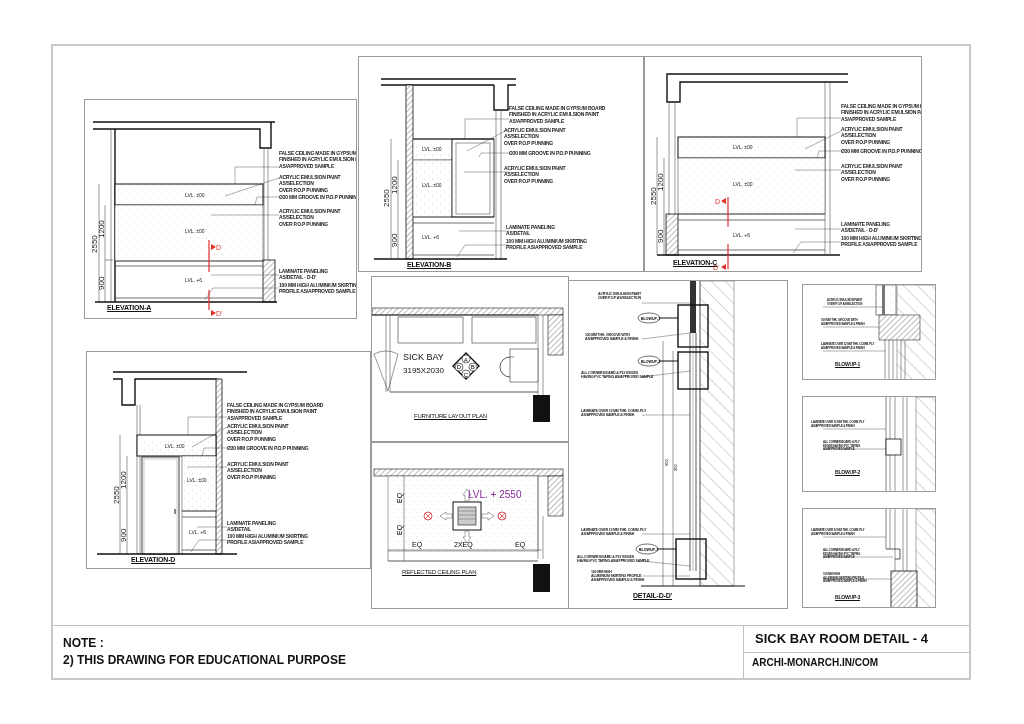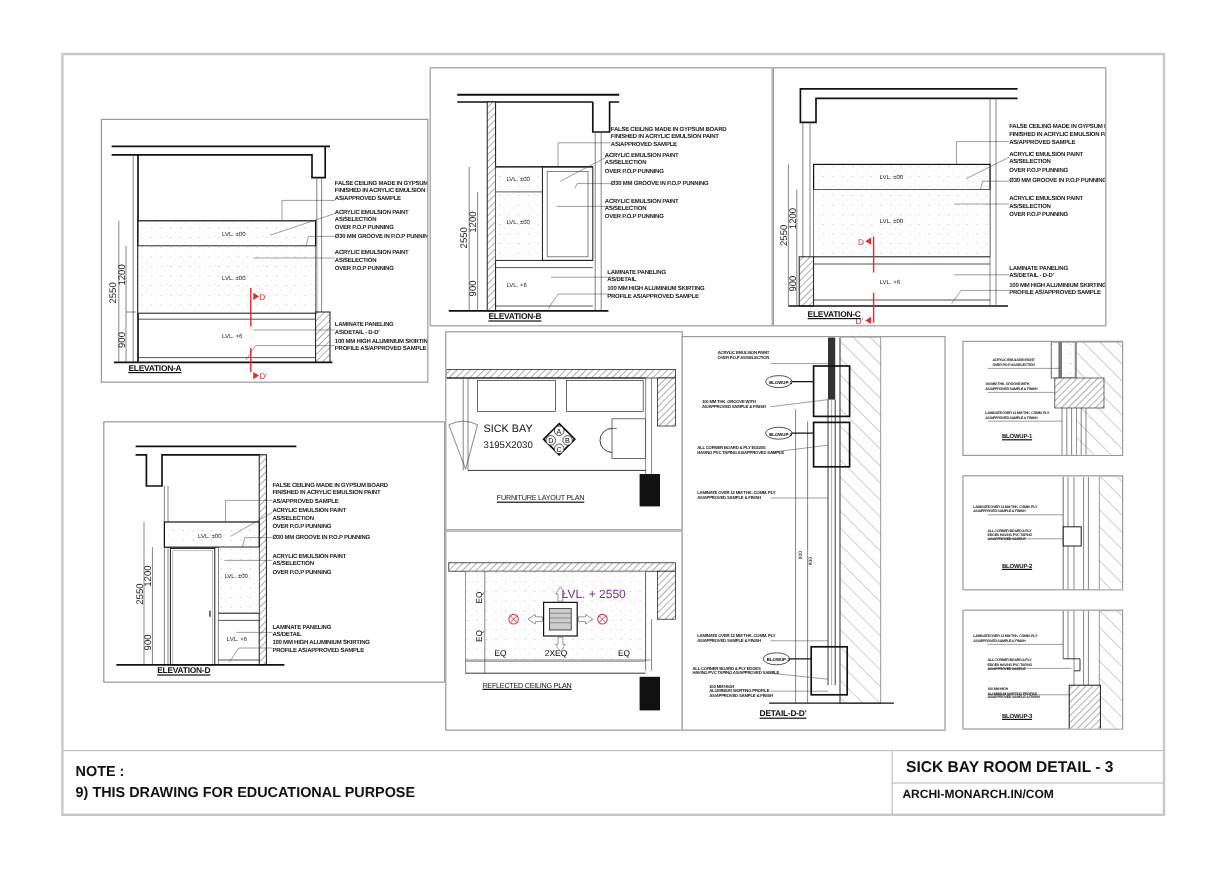--- a/index.html
+++ b/index.html
@@ -450,15 +450,15 @@
   <div class="note-text" style="left:20px;top:64px;font-size:3px;line-height:3.6px;">100 MM HIGH
 ALUMINIUM SKIRTING PROFILE
 AS/APPROVED SAMPLE &amp; FINISH</div>
   <div class="title-label" style="left:32px;top:85px;font-size:5px;">BLOWUP-3</div>
 </div>
 
 <div class="tb-divider" style="left:52px;top:625px;width:918px;height:1px;"></div>
 <div class="tb-divider" style="left:743px;top:625px;width:1px;height:54px;"></div>
 <div class="tb-divider" style="left:743px;top:652px;width:227px;height:1px;"></div>
 <div class="tb-text" style="left:63px;top:636px;font-size:12px;">NOTE :</div>
-<div class="tb-text" style="left:63px;top:653px;font-size:12px;">9) THIS DRAWING FOR EDUCATIONAL PURPOSE</div>
-<div class="tb-text" style="left:755px;top:631px;font-size:13px;">SICK BAY ROOM DETAIL - 3</div>
+<div class="tb-text" style="left:63px;top:653px;font-size:12px;">2) THIS DRAWING FOR EDUCATIONAL PURPOSE</div>
+<div class="tb-text" style="left:755px;top:631px;font-size:13px;">SICK BAY ROOM DETAIL - 4</div>
 <div class="tb-text" style="left:752px;top:657px;font-size:10px;">ARCHI-MONARCH.IN/COM</div>
 
 </body></html>

